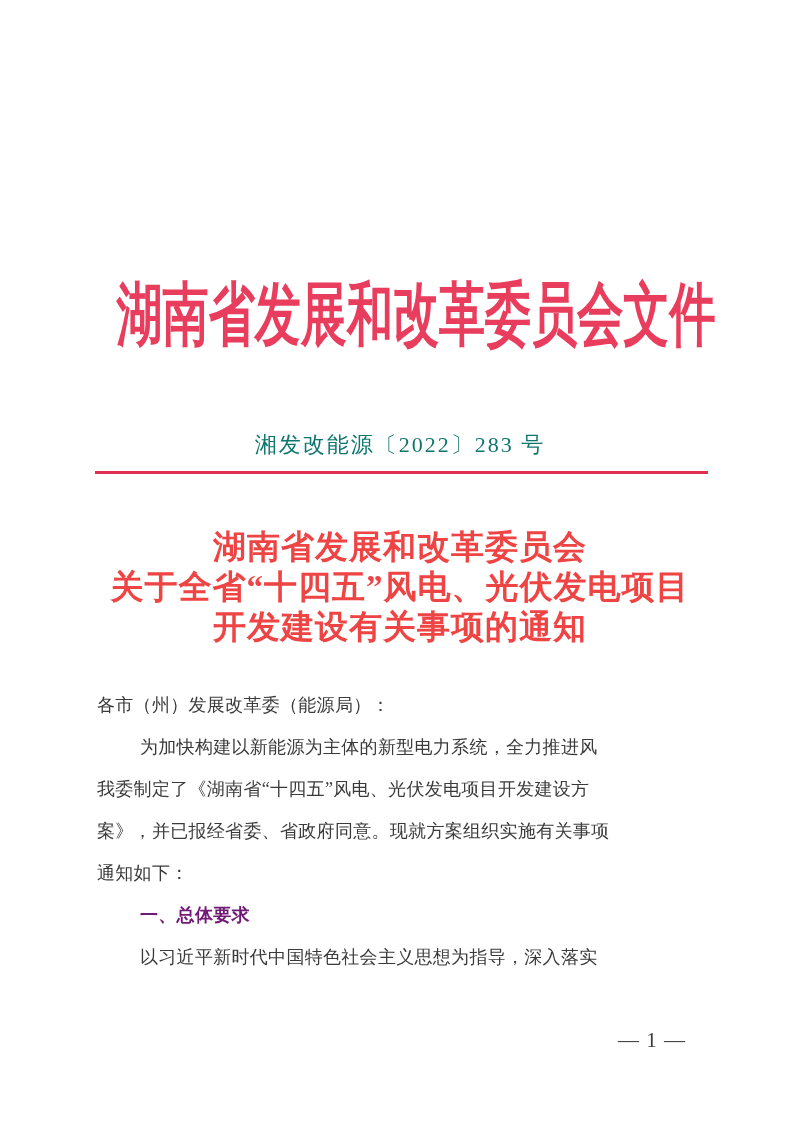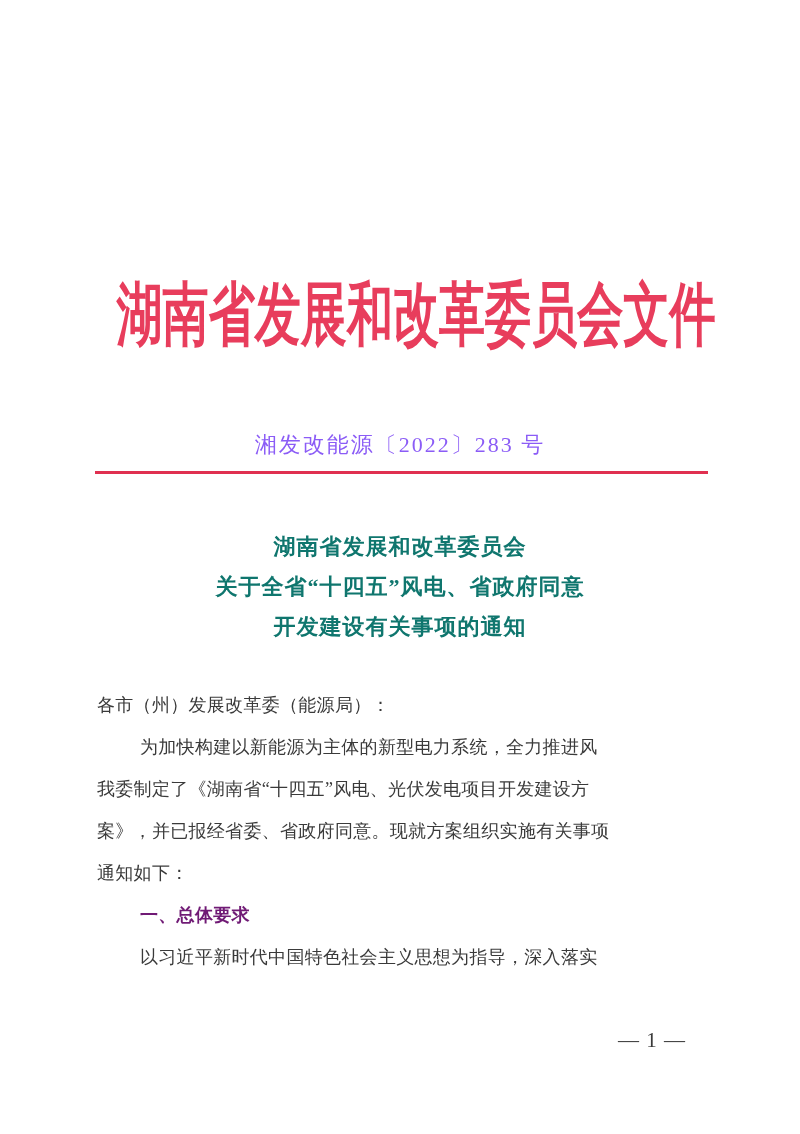--- a/index.html
+++ b/index.html
@@ -28,42 +28,42 @@
     transform: scale(0.72, 1.08);
     transform-origin: center top;
   }
   .doc-number {
     position: absolute;
     top: 430px;
     left: 0;
     width: 800px;
     text-align: center;
     font-size: 22px;
-    color: #8b5cf6;
+    color: #0f766e;
     letter-spacing: 2px;
     white-space: nowrap;
   }
   .red-rule {
     position: absolute;
     top: 471px;
     left: 95px;
     width: 613px;
     height: 3px;
     background: var(--rule-red, #e03050);
   }
   .title-block {
     position: absolute;
     top: 527px;
     left: 0;
     width: 800px;
     text-align: center;
-    font-size: 22px;
+    font-size: 33px;
     line-height: 40px;
     font-weight: bold;
-    color: #0f766e;
+    color: #ef4444;
     letter-spacing: 1px;
   }
   .body-block {
     position: absolute;
     top: 684px;
     left: 97px;
     width: 620px;
     font-size: 18px;
     line-height: 42px;
     color: #3a3a3a;
@@ -94,21 +94,21 @@
   <div class="red-header">
     <span class="letterhead-text">湖南省发展和改革委员会文件</span>
   </div>
 
   <div class="doc-number">湘发改能源〔2022〕283 号</div>
 
   <div class="red-rule"></div>
 
   <div class="title-block">
     <div>湖南省发展和改革委员会</div>
-    <div>关于全省“十四五”风电、省政府同意</div>
+    <div>关于全省“十四五”风电、光伏发电项目</div>
     <div>开发建设有关事项的通知</div>
   </div>
 
   <div class="body-block" id="body-lines">
       <div class="line">各市（州）发展改革委（能源局）：</div>
       <div class="line indent">为加快构建以新能源为主体的新型电力系统，全力推进风</div>
       <div class="line">我委制定了《湖南省“十四五”风电、光伏发电项目开发建设方</div>
       <div class="line">案》，并已报经省委、省政府同意。现就方案组织实施有关事项</div>
       <div class="line">通知如下：</div>
       <div class="line indent heading">一、总体要求</div>

